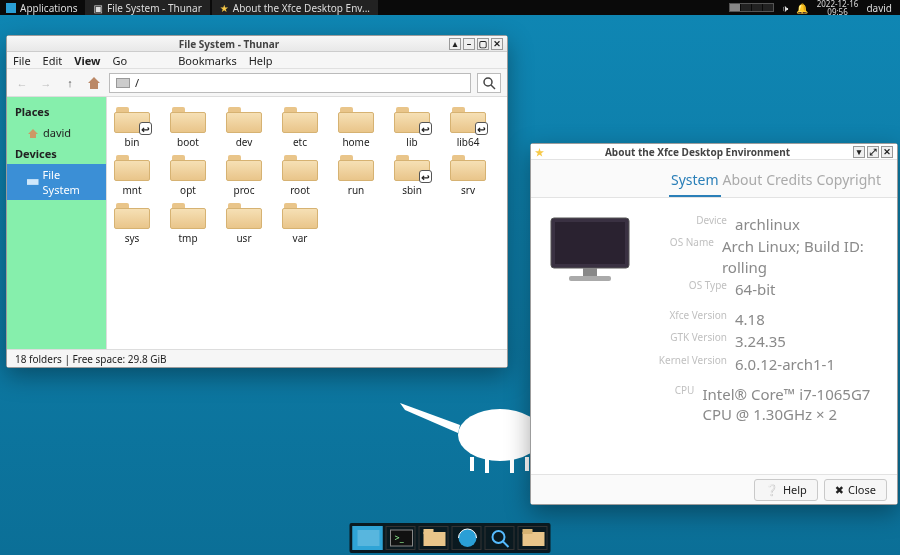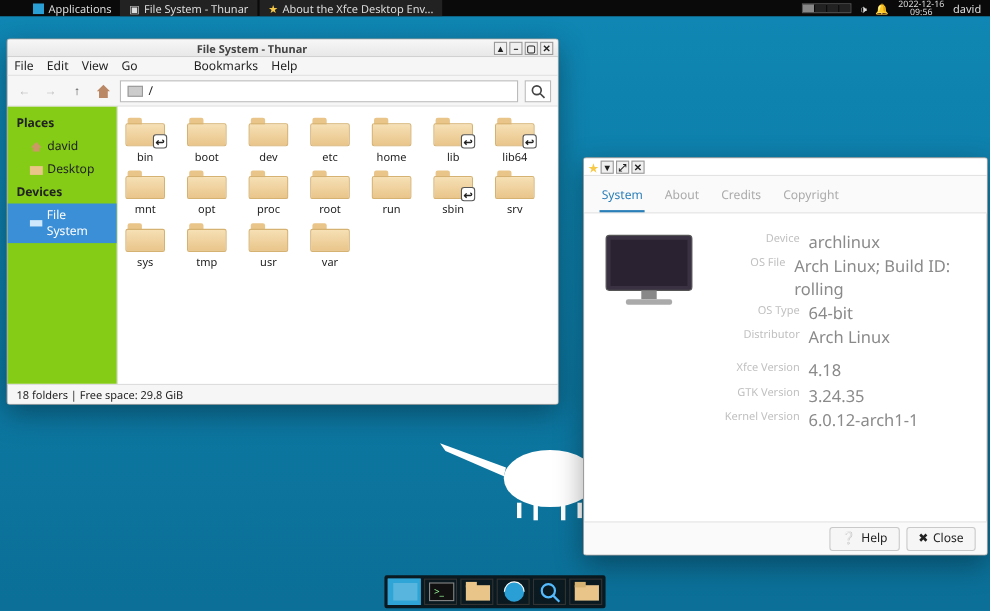--- a/index.html
+++ b/index.html
@@ -13,21 +13,21 @@
   color: #222;
 }
 
 
 .panel {
   position: absolute; top: 0; left: 0; right: 0; height: 15px;
   background: #0a0a0a; color: #ddd;
   display: flex; align-items: center;
   font-size: 10px;
 }
-.panel .app-menu { padding: 0 6px; display: flex; align-items: center; gap: 4px; margin-left: 24px; }
+.panel .app-menu { padding: 0 6px; display: flex; align-items: center; gap: 4px; }
 .panel .task { padding: 0 8px; display: flex; align-items: center; gap: 4px; background:#222; margin-left:2px; height:15px; }
 .panel .spacer { flex: 1; }
 .panel .tray { display: flex; align-items: center; gap: 8px; padding-right: 8px; }
 .panel .clock { text-align: center; line-height: 1; font-size: 8px; }
 .mini-icon { width:10px; height:10px; display:inline-block; }
 .star { color:#f7c948; }
 
 
 .ws-ind { display:flex; gap:1px; border:1px solid #555; }
 .ws-ind div { width:10px; height:7px; background:#222; }
@@ -60,21 +60,21 @@
 .tb-btn { width:12px; height:12px; border:1px solid #999; margin-left:2px; display:flex; align-items:center; justify-content:center; font-size:9px; background:#f0f0f0; cursor:pointer;}
 .menubar { height: 17px; display:flex; gap:12px; padding: 0 6px; align-items:center; border-bottom:1px solid #e0e0e0; background:#f6f6f6; font-size:11px;}
 .toolbar { height: 28px; display:flex; align-items:center; gap:6px; padding: 0 6px; background:#f6f6f6; border-bottom:1px solid #ddd;}
 .tbtn { width:18px; height:18px; display:flex; align-items:center; justify-content:center; color:#555; cursor:pointer;}
 .tbtn.disabled { color:#bbb; cursor:default;}
 .path-entry { flex:1; height:20px; border:1px solid #bbb; background:#fff; display:flex; align-items:center; padding:0 6px; font-size:11px; }
 .drive-ic { width:14px; height:10px; background:#ccc; border:1px solid #999; margin-right:5px; }
 .search-btn { width:24px; height:20px; border:1px solid #bbb; background:#fff; display:flex; align-items:center; justify-content:center; cursor:pointer;}
 
 .thunar-body { flex:1; display:flex; min-height:0;}
-.side-pane { width:100px; background:#84cc16; border-right:1px solid #ddd; padding-top:4px; font-size:11px;}
+.side-pane { width:100px; background:#86efac; border-right:1px solid #ddd; padding-top:4px; font-size:11px;}
 .side-head { font-weight:bold; padding:3px 8px; color:#222;}
 .side-item { padding:3px 8px 3px 20px; position:relative; display:flex; align-items:center; gap:4px; cursor:pointer;}
 .side-item.sel { background:#3b8fd6; color:#fff; }
 .side-ic { width:12px; height:10px; display:inline-block; }
 
 .icon-view { flex:1; overflow:auto; padding:8px 4px; background:#fff;}
 .grid { display:flex; flex-wrap:wrap; gap:4px 14px; align-content:flex-start; }
 .folder { width:42px; display:flex; flex-direction:column; align-items:center; font-size:10px; cursor:pointer;}
 .folder .fic { width:36px; height:28px; position:relative; margin-bottom:2px;}
 .folder .fic::before {
@@ -89,21 +89,21 @@
   position:absolute; right:-2px; bottom:-2px; width:13px; height:13px;
   background:#fff; border:1px solid #555; border-radius:3px; z-index:2;
   display:flex; align-items:center; justify-content:center; font-size:10px; font-weight:bold;
 }
 
 .statusbar { height:18px; border-top:1px solid #ddd; background:#f6f6f6; font-size:10px; padding:0 8px; display:flex; align-items:center;}
 
 
 .about { top: 128px; left: 530px; width: 368px; height: 362px; display:flex; flex-direction:column; background:#fff;}
 .about .titlebar { background:#fff; border-bottom:1px solid #e3e3e3;}
-.about .tabbar { display:flex; gap:16px; padding:6px 14px 0; border-bottom:1px solid #e3e3e3; background:#fafafa; font-size:11px;}
+.about .tabbar { display:flex; gap:0; padding:6px 14px 0; border-bottom:1px solid #e3e3e3; background:#fafafa; font-size:14px;justify-content:flex-end;}
 .about .tab { padding:4px 2px 6px; color:#aaa; cursor:pointer; border-bottom:2px solid transparent;}
 .about .tab.active { color:#2a7fb8; border-bottom-color:#2a7fb8;}
 .about .content { flex:1; display:flex; padding:16px; gap:16px; font-size:11px; color:#999;}
 .monitor { width:86px; height:72px; flex-shrink:0; }
 .sysinfo { flex:1; }
 .inforow { display:flex; gap:8px; margin-bottom:2px; line-height:1.35; }
 .inforow .k { width:78px; text-align:right; color:#c0c0c0; font-size:10px;}
 .inforow .v { color:#8a8a8a; font-size:15px;}
 .gap { height:8px; }
 .about .footer { height:30px; border-top:1px solid #e3e3e3; display:flex; justify-content:flex-end; align-items:center; gap:6px; padding:0 10px; background:#fafafa;}
@@ -174,21 +174,21 @@
     <div class="titlebar">
       <span class="title">File System - Thunar</span>
       <div class="tb-btn">▴</div>
       <div class="tb-btn">–</div>
       <div class="tb-btn">▢</div>
       <div class="tb-btn">✕</div>
     </div>
     <div class="menubar" id="thunar-menu">
         <span style="cursor: pointer;">File</span>
         <span style="cursor: pointer;">Edit</span>
-        <span style="cursor: pointer;">View</span>
+        <span style="cursor: pointer; font-weight: bold;">View</span>
         <span style="cursor: pointer;">Go</span>
         <span style="cursor: pointer; margin-left: 39px;">Bookmarks</span>
         <span style="cursor: pointer;">Help</span>
       </div>
     <div class="toolbar">
       <div class="tbtn disabled">←</div>
       <div class="tbtn disabled">→</div>
       <div class="tbtn">↑</div>
       <div class="tbtn">
         <svg width="16" height="16">
@@ -209,26 +209,20 @@
     <div class="thunar-body">
       <div class="side-pane">
         <div class="side-head">Places</div>
         <div id="side-places">
             <div class="side-item">
               <svg class="side-ic" viewBox="0 0 12 10">
                 <path d="M6 1 L11 6 L9 6 L9 10 L3 10 L3 6 L1 6 Z" fill="#c96"></path>
               </svg>
               <span>david</span>
             </div>
-            <div class="side-item">
-              <svg class="side-ic" viewBox="0 0 12 10">
-                <rect x="0" y="2" width="12" height="8" fill="#e9c58a"></rect>
-              </svg>
-              <span>Desktop</span>
-            </div>
           </div>
         <div class="side-head">Devices</div>
         <div id="side-devices">
             <div class="side-item sel">
               <svg class="side-ic" viewBox="0 0 12 10">
                 <rect x="0" y="2" width="12" height="6" fill="#cfe8fb"></rect>
               </svg>
               <span>File System</span>
             </div>
           </div>
@@ -319,20 +313,21 @@
       </div>
     </div>
     <div class="statusbar">
       <span>18 folders  |  Free space: 29.8 GiB</span>
     </div>
   </div>
 
   <div class="window about">
     <div class="titlebar">
       <span class="star">★</span>
+      <span class="title">About the Xfce Desktop Environment</span>
       <div class="tb-btn">▾</div>
       <div class="tb-btn">⤢</div>
       <div class="tb-btn">✕</div>
     </div>
     <div class="tabbar" id="about-tabs">
         <div class="tab active">System</div>
         <div class="tab">About</div>
         <div class="tab">Credits</div>
         <div class="tab">Copyright</div>
       </div>
@@ -342,45 +337,45 @@
         <rect x="8" y="8" width="70" height="42" fill="#2a2230"></rect>
         <rect x="36" y="54" width="14" height="8" fill="#888"></rect>
         <rect x="22" y="62" width="42" height="5" rx="2" fill="#aaa"></rect>
       </svg>
       <div class="sysinfo" id="sysinfo">
           <div class="inforow">
             <div class="k">Device</div>
             <div class="v">archlinux</div>
           </div>
           <div class="inforow">
-            <div class="k">OS File</div>
+            <div class="k">OS Name</div>
             <div class="v">Arch Linux; Build ID: rolling</div>
           </div>
           <div class="inforow">
             <div class="k">OS Type</div>
             <div class="v">64-bit</div>
           </div>
-          <div class="inforow">
-            <div class="k">Distributor</div>
-            <div class="v">Arch Linux</div>
-          </div>
           <div class="gap"></div>
           <div class="inforow">
             <div class="k">Xfce Version</div>
             <div class="v">4.18</div>
           </div>
           <div class="inforow">
             <div class="k">GTK Version</div>
             <div class="v">3.24.35</div>
           </div>
           <div class="inforow">
             <div class="k">Kernel Version</div>
             <div class="v">6.0.12-arch1-1</div>
           </div>
           <div class="gap"></div>
+          <div class="inforow">
+            <div class="k">CPU</div>
+            <div class="v">Intel® Core™ i7-1065G7 CPU @ 1.30GHz × 2</div>
+          </div>
         </div>
     </div>
     <div class="footer">
       <div class="btn">
         <span>❔</span>
         <span>Help</span>
       </div>
       <div class="btn">
         <span>✖</span>
         <span>Close</span>

